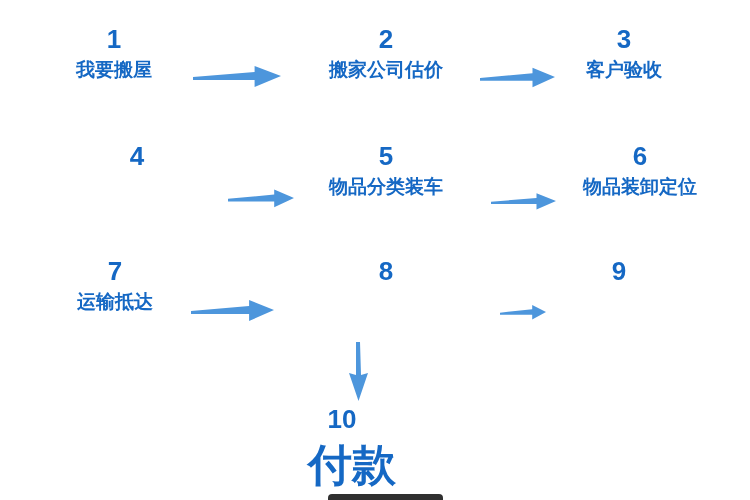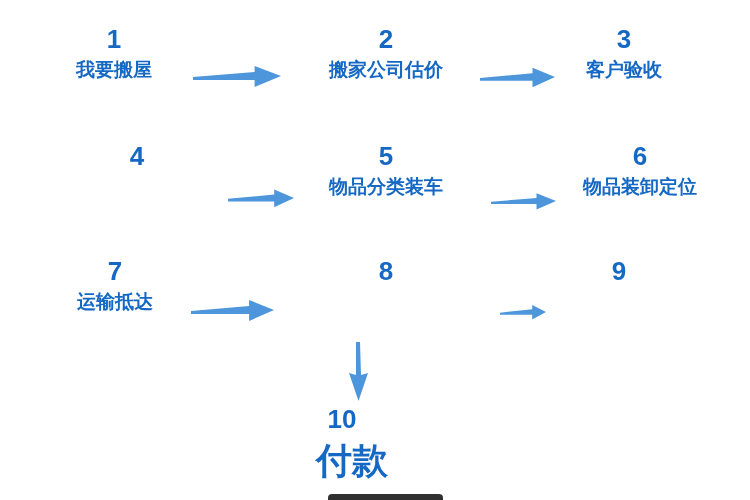--- a/index.html
+++ b/index.html
@@ -21,21 +21,21 @@
   .step .num {
     font-size: 26px;
     line-height: 1.2;
     margin-bottom: 4px;
   }
   .step .label {
     font-size: 19px;
     line-height: 1.2;
     white-space: nowrap;
   }
-  .step.big .label { font-size: 36px; margin-left: 20px; }
+  .step.big .label { font-size: 44px; margin-left: 20px; }
   .arrow { position: absolute; }
   .arrow svg { display: block; width: 100%; height: 100%; }
   .arrow polygon { fill: var(--arrow, #4d96dc); }
   .s1  { left: 114px; top: 24px;  }
   .s2  { left: 386px; top: 24px;  }
   .s3  { left: 624px; top: 24px;  }
   .s4  { left: 137px; top: 141px; }
   .s5  { left: 386px; top: 141px; }
   .s6  { left: 640px; top: 141px; }
   .s7  { left: 115px; top: 256px; }

